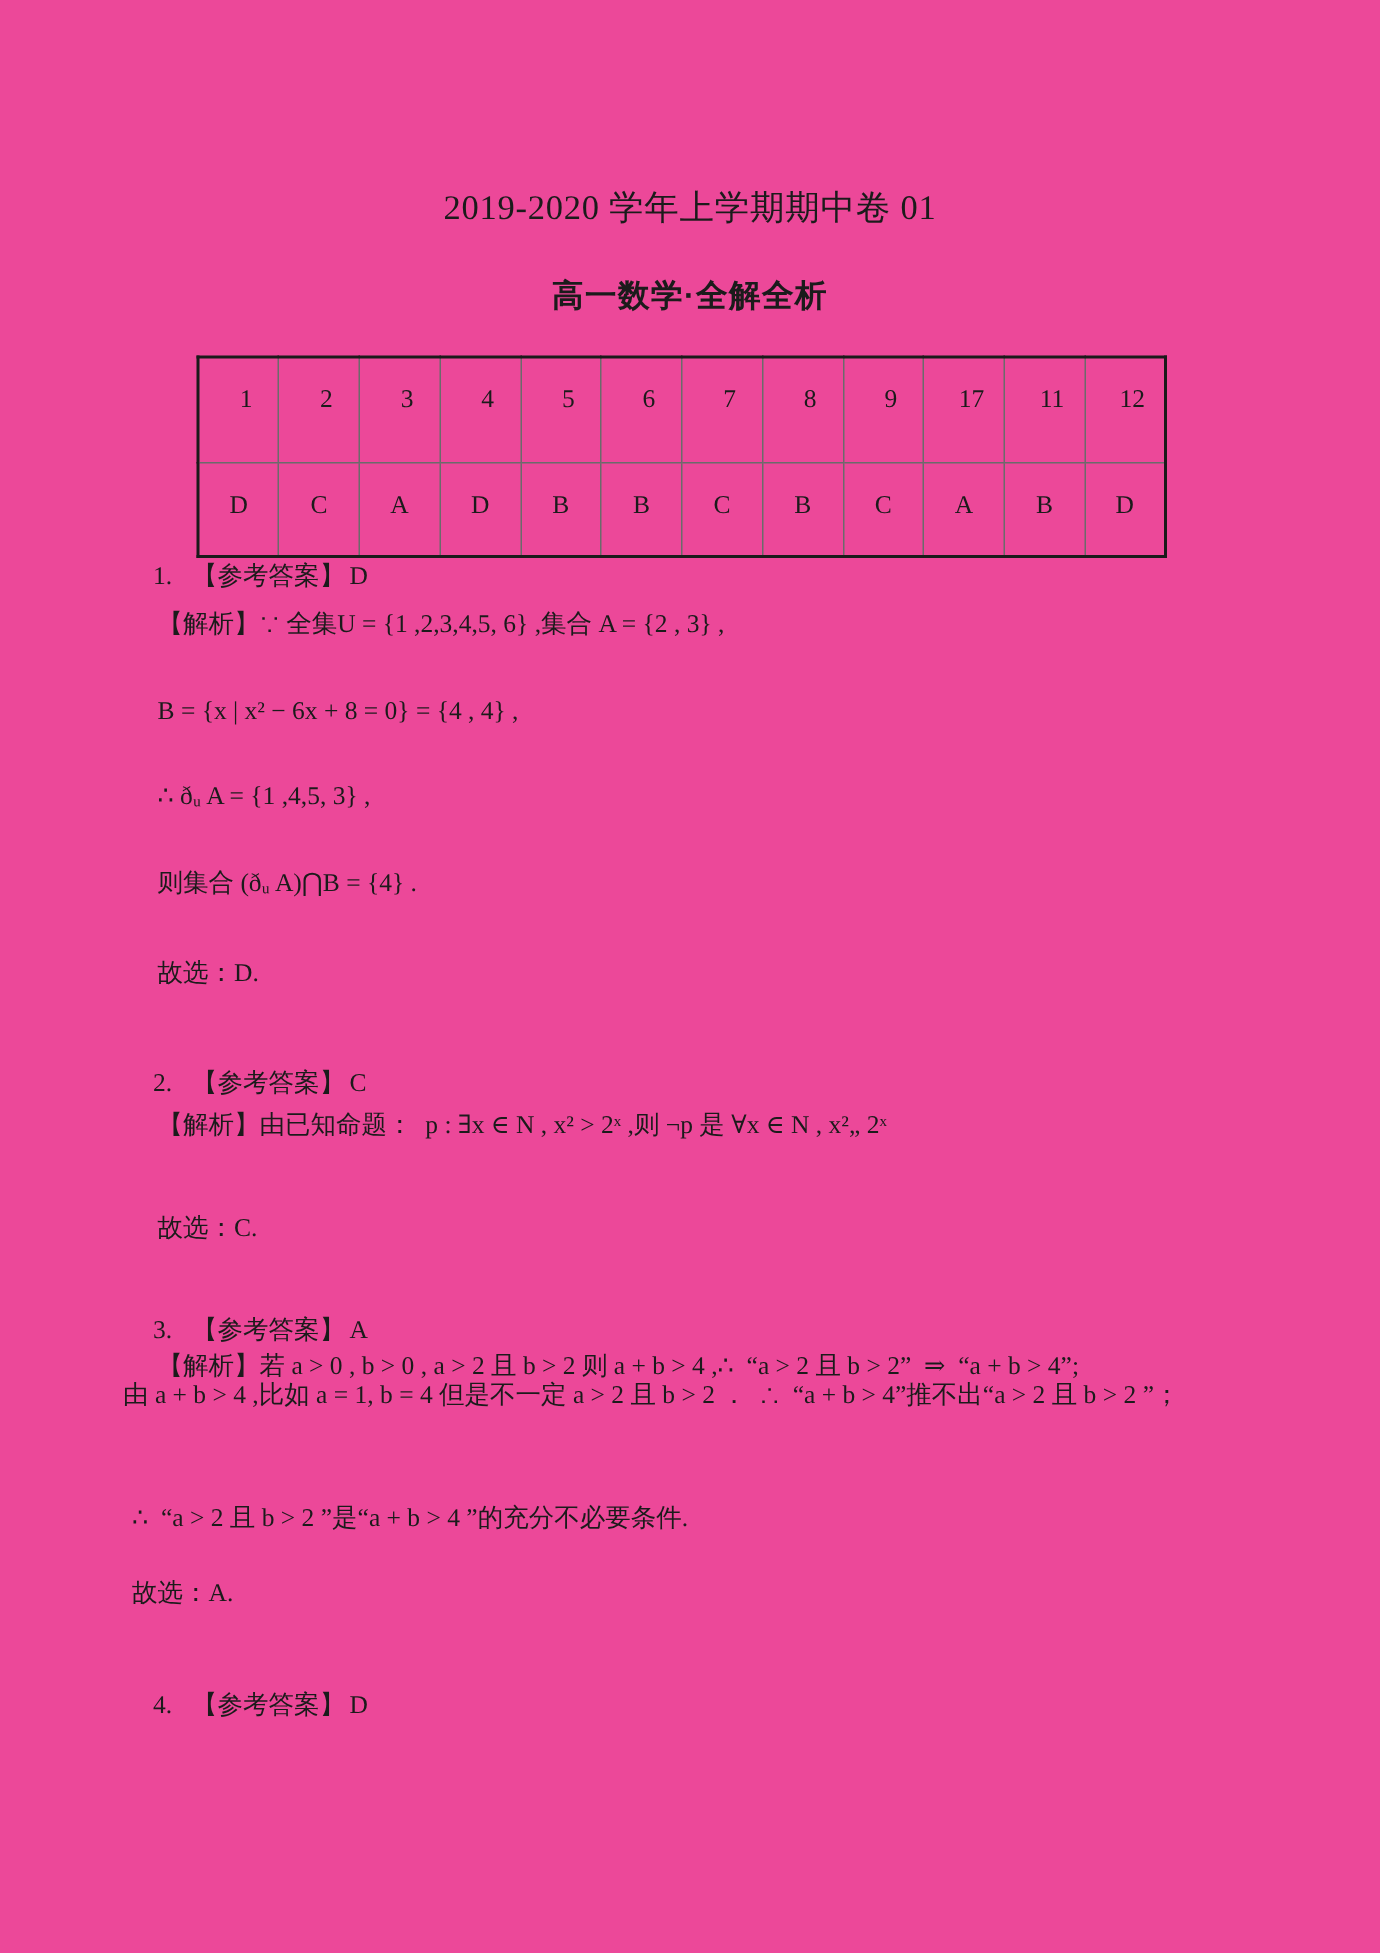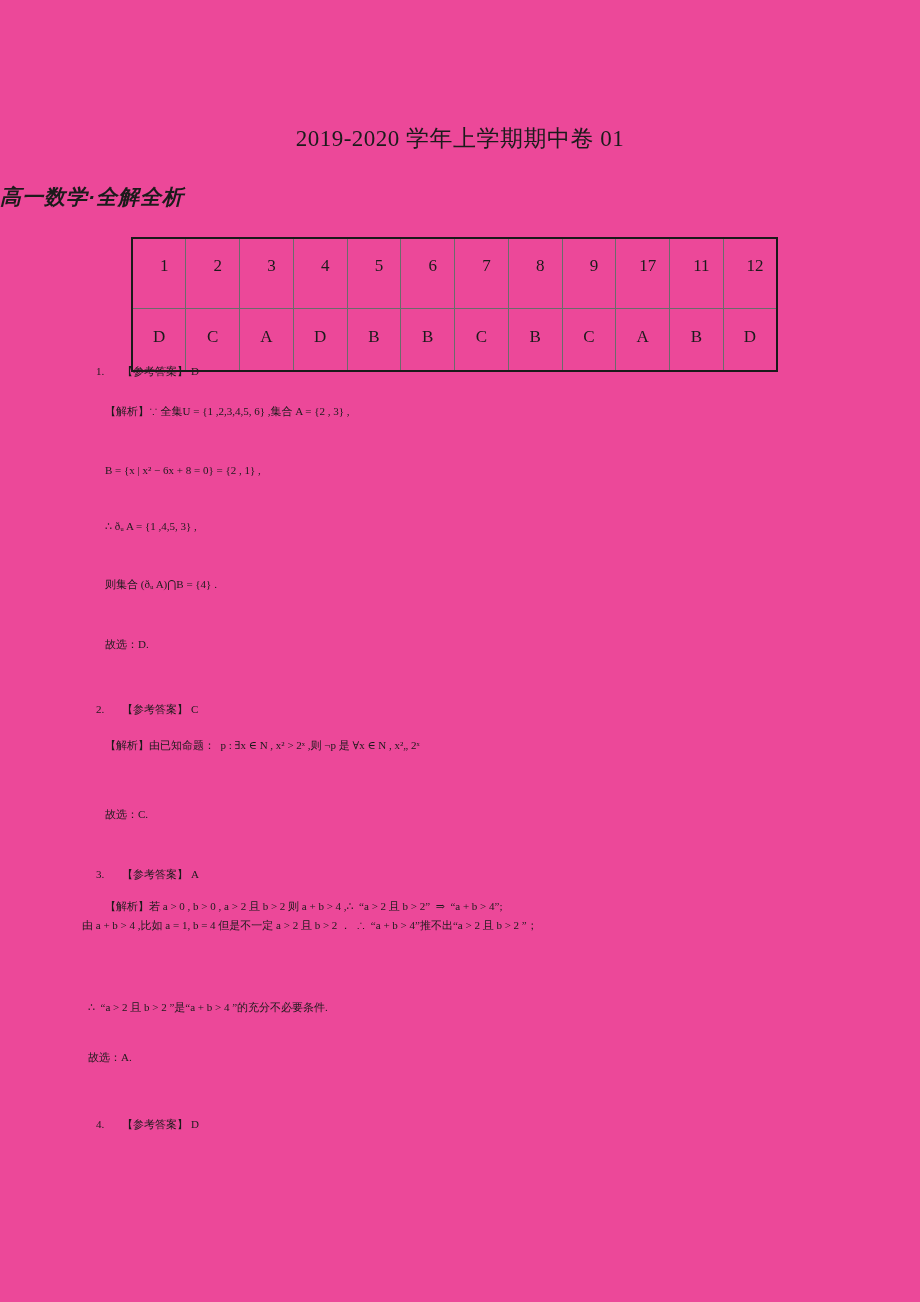--- a/index.html
+++ b/index.html
@@ -21,27 +21,26 @@
     font-size: 23px;
     font-weight: normal;
     margin: 0;
     letter-spacing: 0.5px;
   }
   .doc-subtitle {
     position: absolute;
     top: 183px;
     left: 0;
     width: 100%;
-    text-align: left;
+    text-align: center;
     font-family: "Liberation Sans", "DejaVu Sans", sans-serif;
     font-size: 21px;
     font-weight: bold;
     margin: 0;
     letter-spacing: 1px;
-    font-style: italic;
   }
   table.answer-table {
     position: absolute;
     top: 237px;
     left: 131px;
     width: 647px;
     height: 108px;
     border-collapse: collapse;
     table-layout: fixed;
     border: 2px solid #1a1a1a;
@@ -58,21 +57,21 @@
     padding: 0 0 16px 10px;
   }
   table.answer-table tr.ans-row td {
     height: 55px;
     vertical-align: middle;
     padding: 0 0 6px 0;
   }
   .line {
     position: absolute;
     left: 105px;
-    font-size: 11px;
+    font-size: 17px;
     white-space: pre;
     color: #1b1b1b;
   }
   .qline { left: 85px; }
   .qnum { display: inline-block; min-width: 26px; }
   .ans { margin-left: 3px; }
 </style>
 </head>
 <body>
 
@@ -111,21 +110,21 @@
         <td>B</td>
         <td>D</td>
       </tr>
     </tbody>
   </table>
 
   <div class="line qline" style="top:352px">
     <span class="qnum">1.</span><span>【参考答案】</span><span class="ans">D</span>
   </div>
   <div class="line" style="top:404px">【解析】∵ 全集U = {1 ,2,3,4,5, 6} ,集合 A = {2 , 3} ,</div>
-  <div class="line" style="top:464px">B = {x | x² − 6x + 8 = 0} = {2 , 1} ,</div>
+  <div class="line" style="top:464px">B = {x | x² − 6x + 8 = 0} = {4 , 4} ,</div>
   <div class="line" style="top:520px">∴ ðᵤ A = {1 ,4,5, 3} ,</div>
   <div class="line" style="top:577px">则集合 (ðᵤ A)⋂B = {4} .</div>
   <div class="line" style="top:637px">故选：D.</div>
 
   <div class="line qline" style="top:690px">
     <span class="qnum">2.</span><span>【参考答案】</span><span class="ans">C</span>
   </div>
   <div class="line" style="top:738px">【解析】由已知命题：  p : ∃x ∈ N , x² &gt; 2ˣ ,则 ¬p 是 ∀x ∈ N , x²„ 2ˣ</div>
   <div class="line" style="top:807px">故选：C.</div>
 

